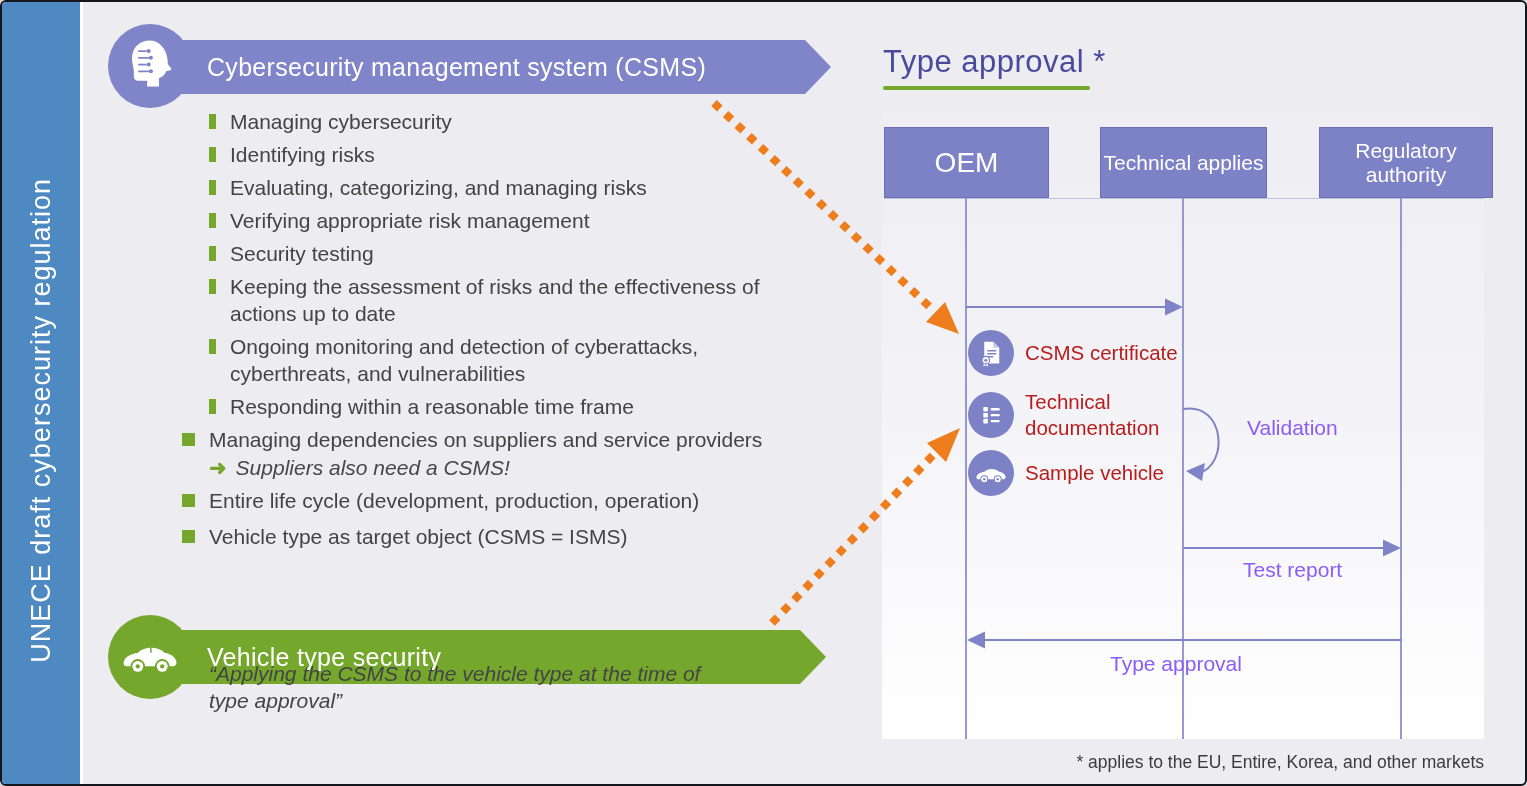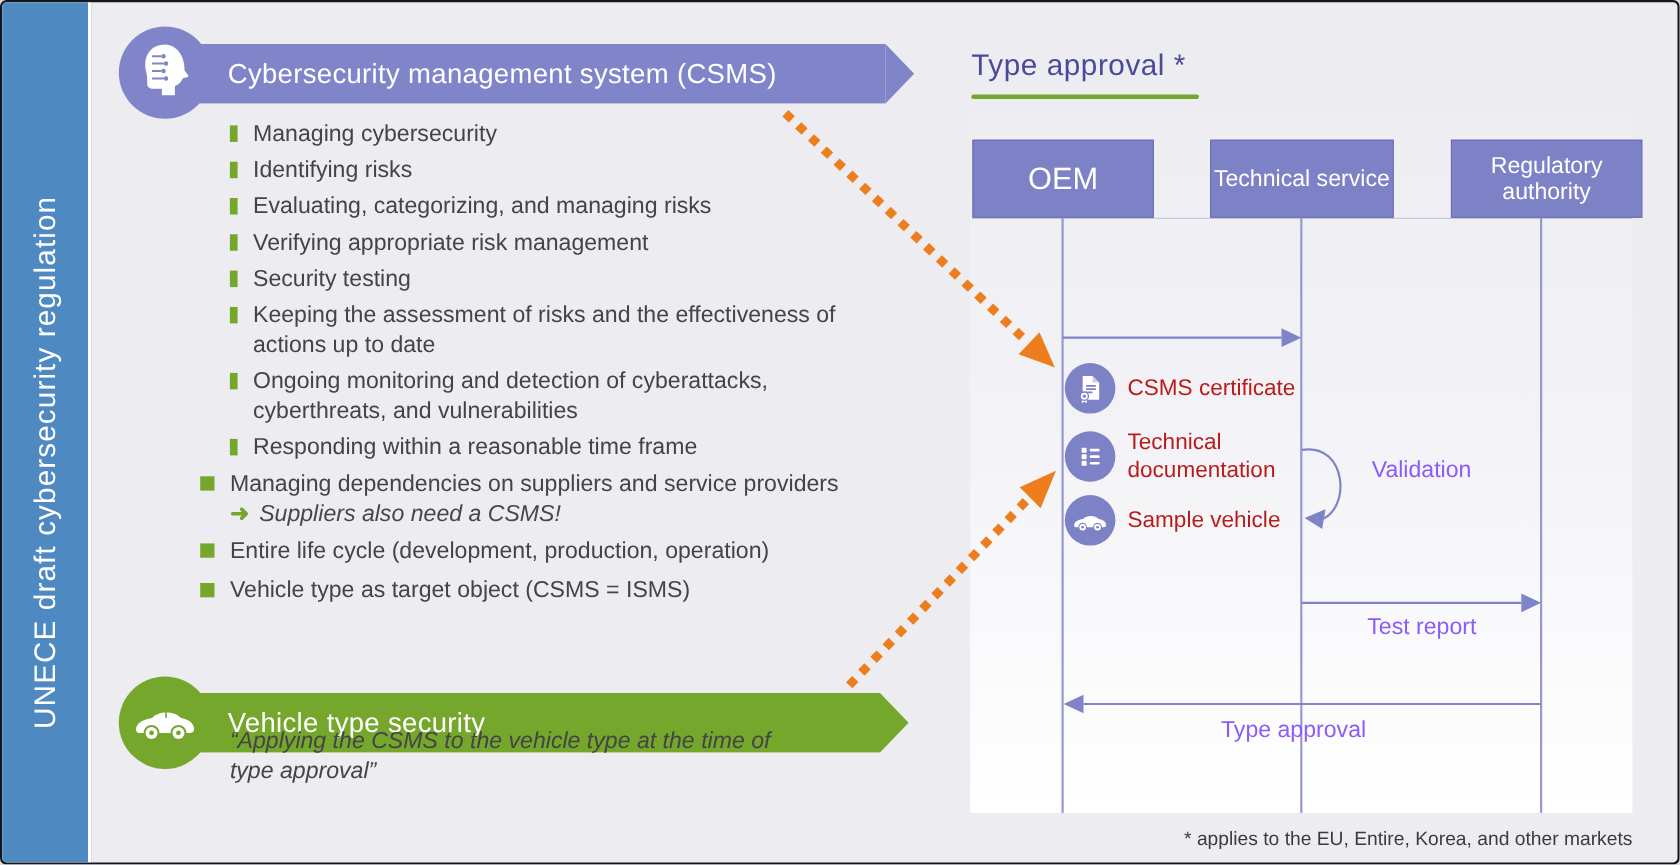--- a/index.html
+++ b/index.html
@@ -27,21 +27,21 @@
   .li.lvl1 .bullet{width:13px;height:13px;margin:7px 14px 0 0;}
   .li.lvl2{margin-left:27px;}
   .li.lvl2 .bullet{width:7px;height:15px;margin:6px 14px 0 0;}
   .li.spaced{margin-top:9px;}
   .bnote{margin-top:1px;}
   .bnote .narrow{color:#76a72d;font-weight:bold;margin-right:9px;}
   .bnote em{font-style:italic;color:#474747;}
   
   .panel{position:absolute;left:880px;top:104px;width:602px;height:633px;background:linear-gradient(180deg,#ededf2 0%,#f3f3f7 45%,#ffffff 100%);}
   .baseline{position:absolute;left:882px;top:196px;width:600px;height:1px;background:#bfc2e0;}
-  .diagram-title{position:absolute;left:881px;top:42px;font-size:27px;font-weight:300;color:#4a4a9d;letter-spacing:.5px;}
+  .diagram-title{position:absolute;left:881px;top:42px;font-size:31px;font-weight:300;color:#4a4a9d;letter-spacing:.5px;}
   .title-underline{position:absolute;left:881px;top:84px;width:207px;height:4px;background:#76a72d;border-radius:2px;}
   .actor{position:absolute;top:125px;height:71px;box-sizing:border-box;background:#7d81c6;border:1px solid #6a6fb4;color:#fff;display:flex;align-items:center;justify-content:center;text-align:center;font-size:21px;line-height:24px;font-weight:300;}
   .actor.oem{left:882px;width:165px;font-size:28px;}
   .actor.tech{left:1098px;width:167px;}
   .actor.reg{left:1317px;width:174px;}
   .lifeline{position:absolute;top:196px;height:541px;width:2px;background:#9599d2;}
   .deliv{position:absolute;left:966px;display:flex;align-items:center;gap:11px;}
   .deliv .dcircle{flex:none;width:46px;height:46px;border-radius:50%;background:#7d81c6;display:flex;align-items:center;justify-content:center;}
   .deliv .dlabel{width:178px;font-size:20.5px;line-height:26px;color:#b91c1c;}
   .msg{position:absolute;font-size:21px;color:#8b5cf6;white-space:nowrap;}
@@ -149,21 +149,21 @@
       </div>
     </div>
 
   <div class="panel"></div>
   <div class="baseline"></div>
 
   <div class="diagram-title">Type approval *</div>
   <div class="title-underline"></div>
 
   <div class="actor oem">OEM</div>
-  <div class="actor tech">Technical service</div>
+  <div class="actor tech">Technical applies</div>
   <div class="actor reg">Regulatory authority</div>
 
   <div class="lifeline" style="left:963px;"></div>
   <div class="lifeline" style="left:1180px;"></div>
   <div class="lifeline" style="left:1398px;"></div>
 
   <div class="deliv" style="top:328px;">
     <div class="dcircle">
       <svg width="30" height="32" viewBox="0 0 40 40">
         <path d="M11 5 h12 l8 8 v21 h-20 z" fill="#ffffff"></path>

